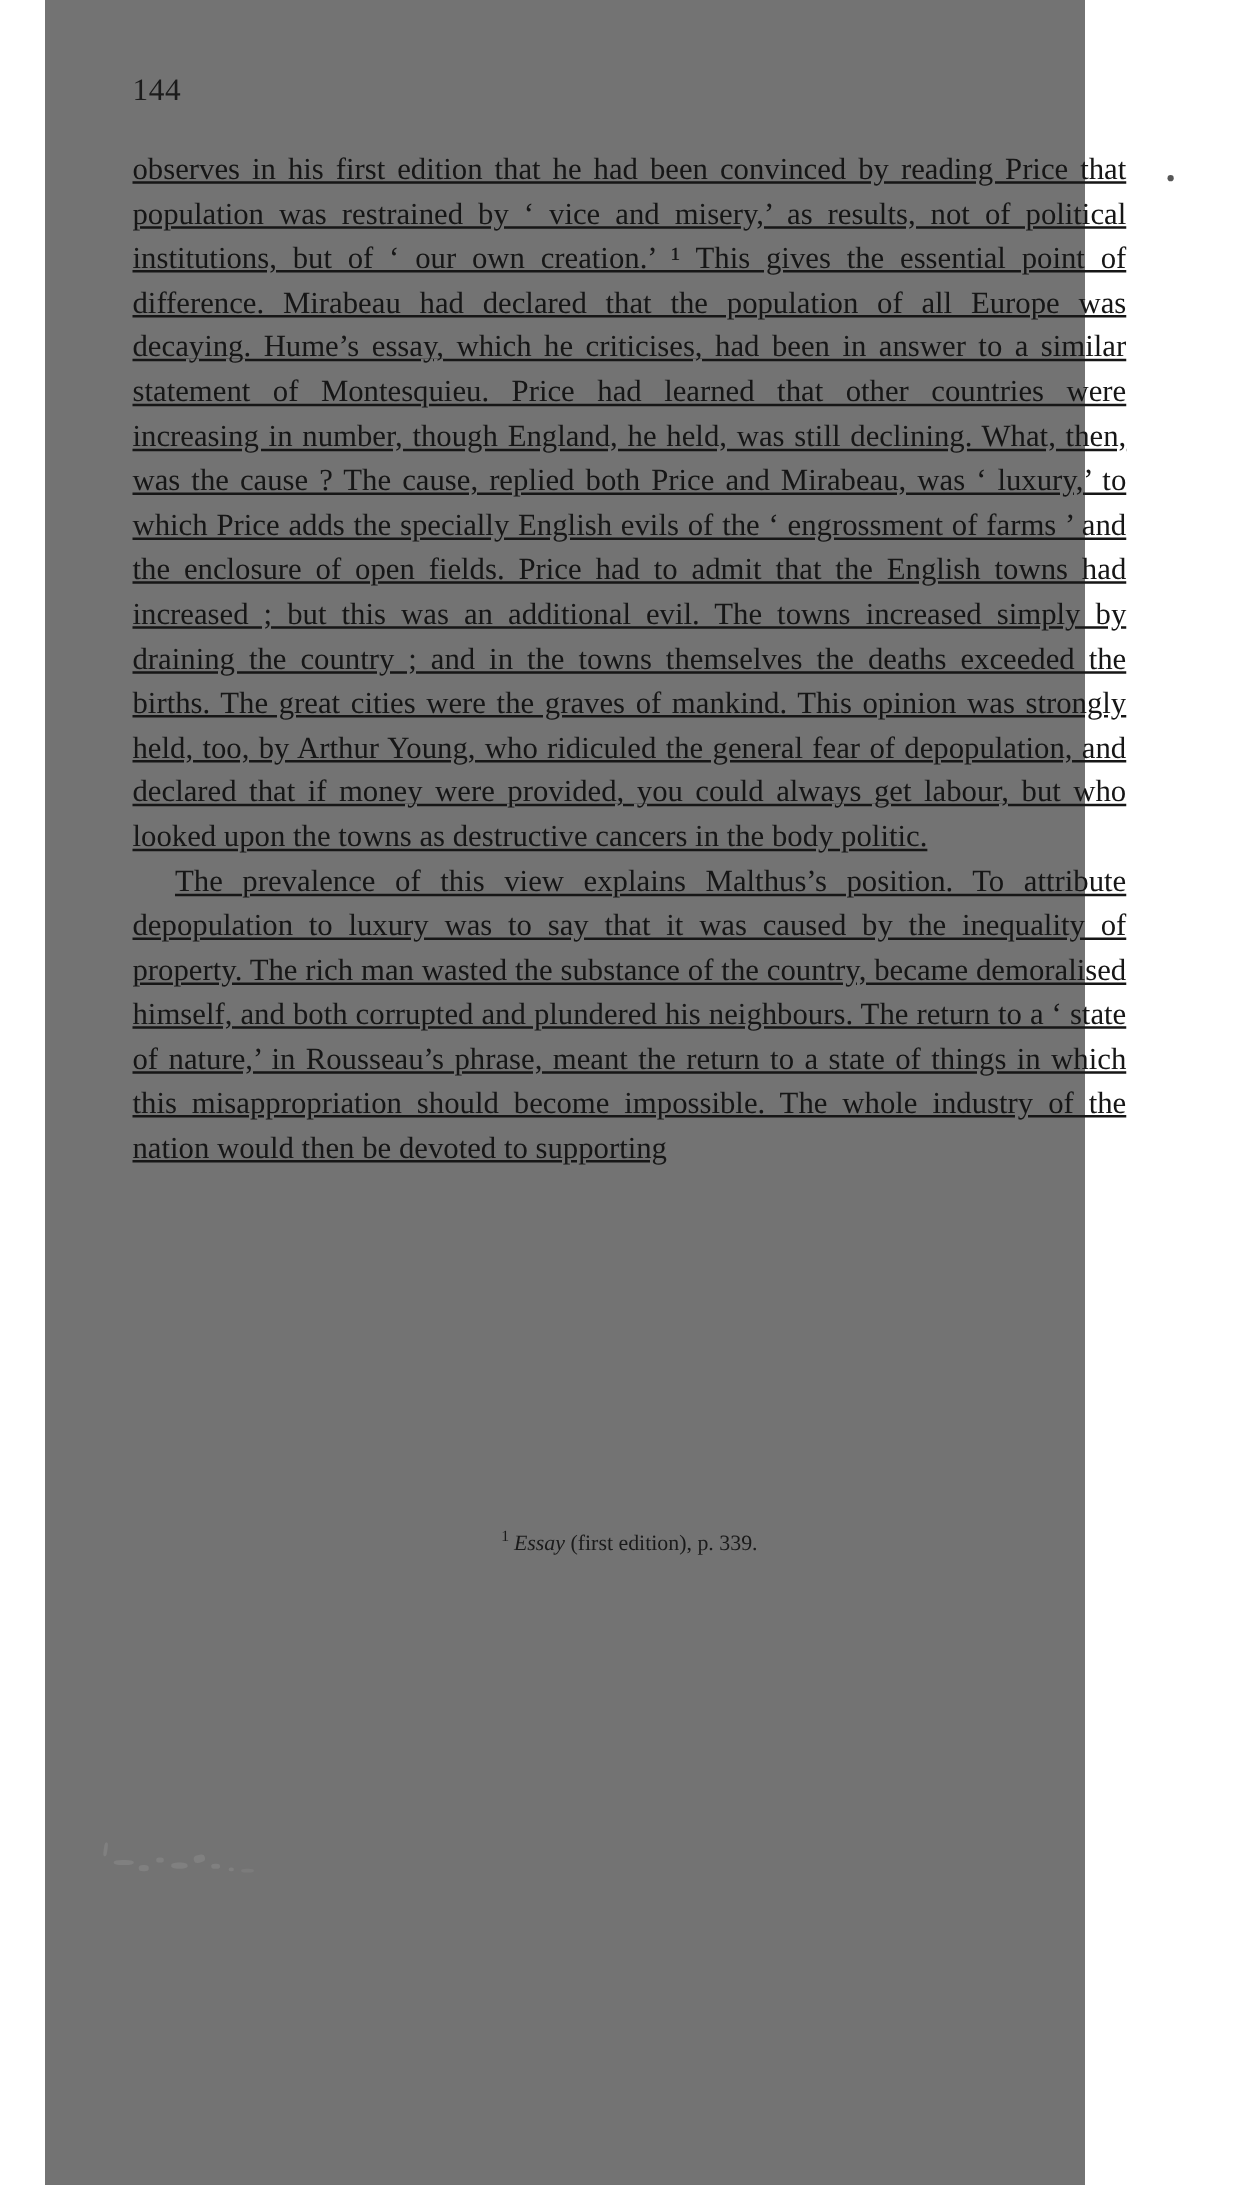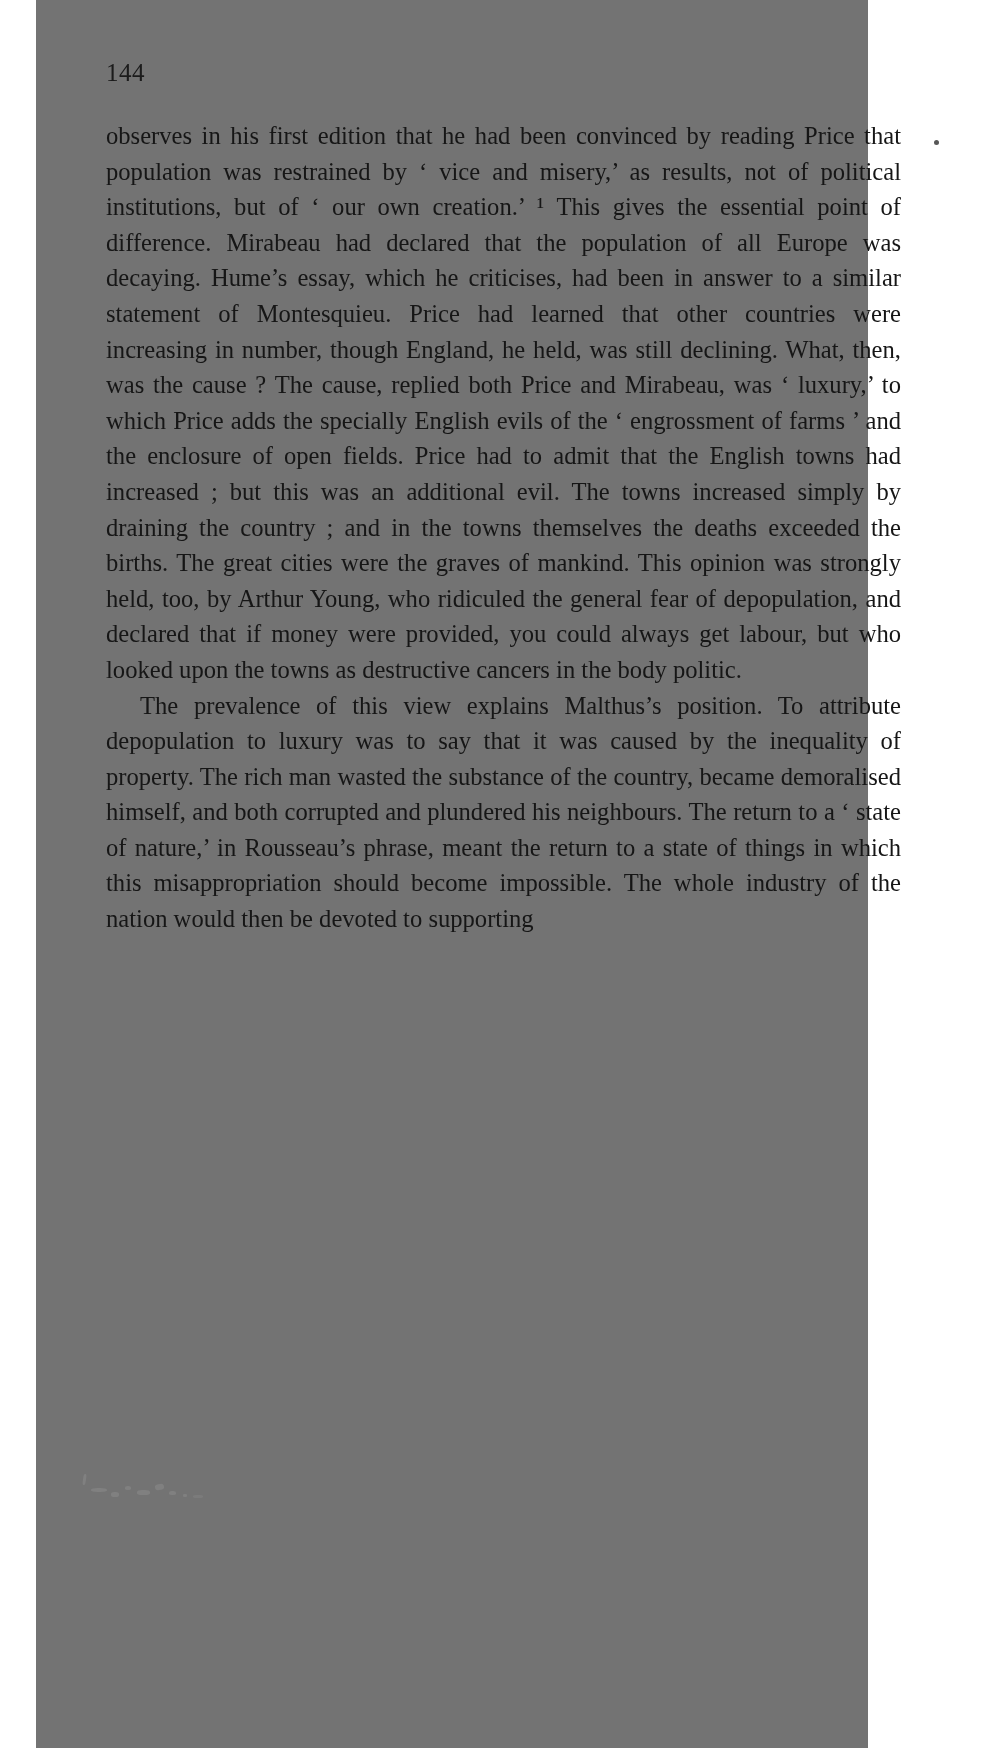--- a/index.html
+++ b/index.html
@@ -54,20 +54,21 @@
     left: 70px;
     width: 795px;
   }
   p.para {
     margin: 0;
     font-size: 24.6px;
     line-height: 35.6px;
     text-align: justify;
     text-justify: inter-word;
     color: #161616;
+    text-decoration: underline;
     -webkit-font-smoothing: antialiased;
   }
   p.para.indent {
     text-indent: 34px;
   }
   .footnote {
     position: absolute;
     top: 1222px;
     left: 70px;
     width: 795px;
@@ -128,20 +129,23 @@
     <div class="folio">144</div>
   </div>
 
   <div class="margin-dot"></div>
 
   <div class="body-text">
     <p class="para">observes in his first edition that he had been convinced by reading Price that population was restrained by ‘ vice and misery,’ as results, not of political institutions, but of ‘ our own creation.’ ¹   This gives the essential point of difference.   Mirabeau had declared that the population of all Europe was decaying.   Hume’s essay, which he criticises, had been in answer to a similar statement of Montesquieu. Price had learned that other countries were increasing in number, though England, he held, was still declining. What, then, was the cause ?   The cause, replied both Price and Mirabeau, was ‘ luxury,’ to which Price adds the specially English evils of the ‘ engrossment of farms ’ and the enclosure of open fields.   Price had to admit that the English towns had increased ; but this was an additional evil.   The towns increased simply by draining the country ; and in the towns themselves the deaths exceeded the births.   The great cities were the graves of mankind.   This opinion was strongly held, too, by Arthur Young, who ridiculed the general fear of depopulation, and declared that if money were provided, you could always get labour, but who looked upon the towns as destructive cancers in the body politic.</p>
     <p class="para indent">The prevalence of this view explains Malthus’s position. To attribute depopulation to luxury was to say that it was caused by the inequality of property.   The rich man wasted the substance of the country, became demoralised himself, and both corrupted and plundered his neighbours. The return to a ‘ state of nature,’ in Rousseau’s phrase, meant the return to a state of things in which this misappropriation should become impossible.   The whole industry of the nation would then be devoted to supporting</p>
   </div>
 
+  <div class="footnote">
+    <span class="fn-mark">1</span><i>Essay</i><span> (first edition), p. 339.</span>
+  </div>
 
   <div class="smudge">
     <span class="s1"></span>
       <span class="s2"></span>
       <span class="s3"></span>
     <span class="s4"></span>
       <span class="s5"></span>
       <span class="s6"></span>
     <span class="s7"></span>
       <span class="s8"></span>

